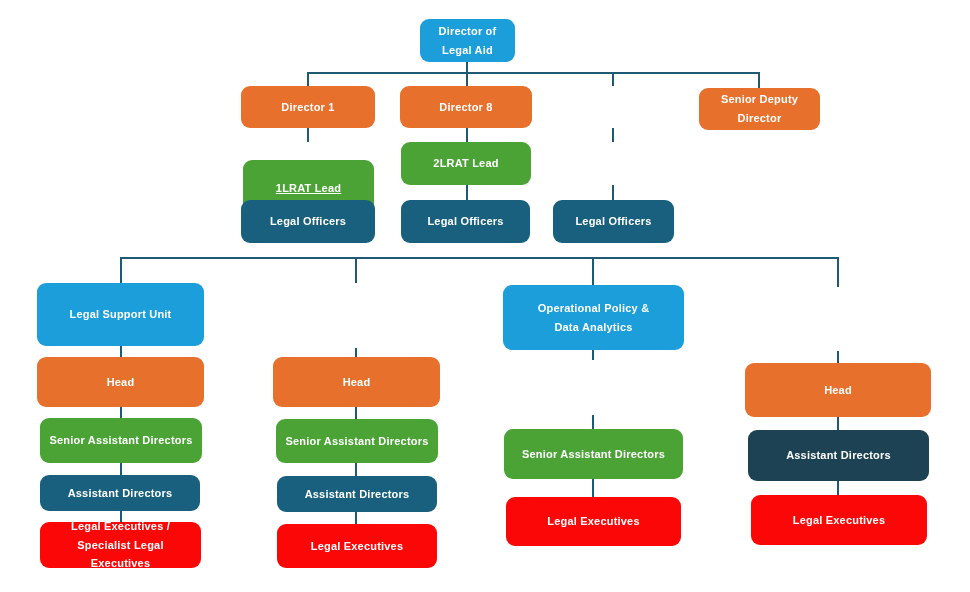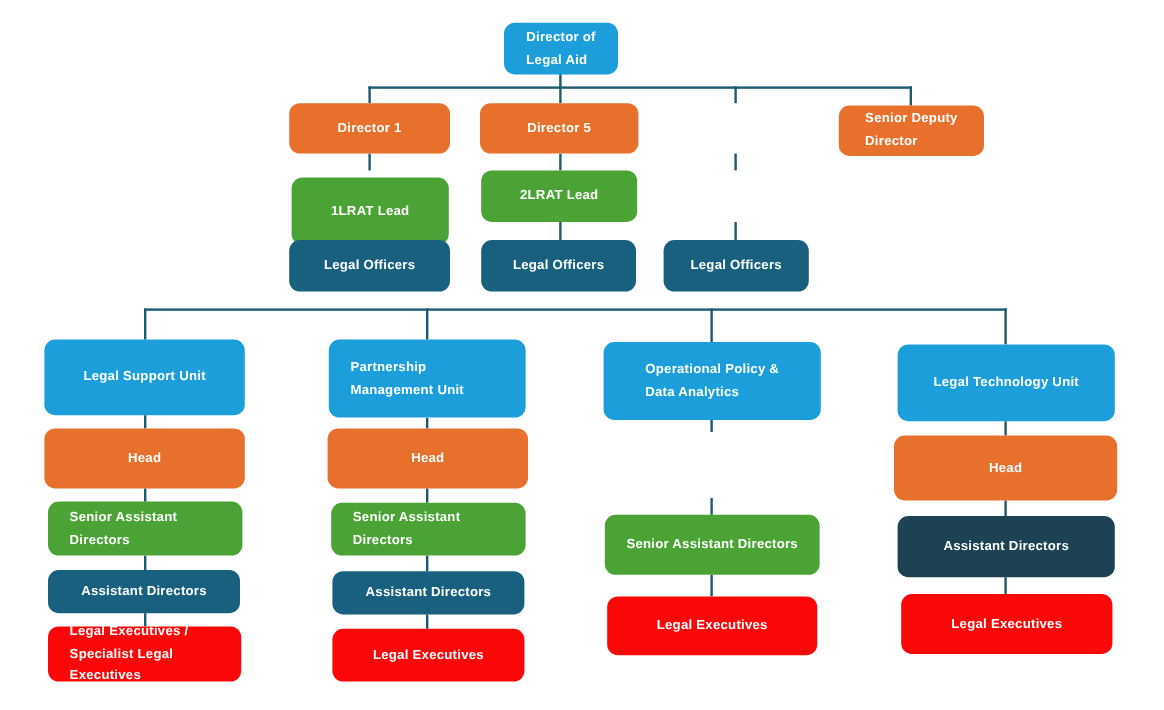--- a/index.html
+++ b/index.html
@@ -7,23 +7,23 @@
   .box{
     position:absolute;
     border-radius:9px;
     color:#ffffff;
     font-weight:bold;
     font-size:11px;
     line-height:1.7;
     display:flex;
     align-items:center;
     justify-content:center;
-    text-align:left;
+    text-align:center;
     white-space:pre-line;
-    padding:2px 18px;
+    padding:2px 6px;
     box-sizing:border-box;
     letter-spacing:.2px;
   }
   .c-blue{background:var(--blue);}
   .c-orange{background:var(--orange);}
   .c-green{background:var(--green);}
   .c-teal{background:var(--teal);}
   .c-navy{background:var(--navy);}
   .c-red{background:var(--red);}
   .vline,.hline{position:absolute;background:var(--line);}
@@ -45,25 +45,25 @@
   <div class="vline" style="left:466px;top:128px;height:14px;"></div>
   <div class="vline" style="left:612px;top:128px;height:14px;"></div>
   <div class="vline" style="left:307px;top:185px;height:15px;"></div>
   <div class="vline" style="left:466px;top:185px;height:15px;"></div>
   <div class="vline" style="left:612px;top:185px;height:15px;"></div>
 
   <div class="box c-blue" style="left:420px;top:19px;width:95px;height:43px;">Director of
 Legal Aid</div>
 
   <div class="box c-orange" style="left:241px;top:86px;width:134px;height:42px;">Director 1</div>
-  <div class="box c-orange" style="left:400px;top:86px;width:132px;height:42px;">Director 5</div>
+  <div class="box c-orange" style="left:400px;top:86px;width:132px;height:42px;">Director 8</div>
   <div class="box c-orange" style="left:699px;top:88px;width:121px;height:42px;">Senior Deputy
 Director</div>
 
-  <div class="box c-green" style="left:243px;top:148px;width:131px;height:56px;">1LRAT Lead</div>
+  <div class="box c-green" style="left:243px;top:160px;width:131px;height:56px;text-decoration:underline;">1LRAT Lead</div>
   <div class="box c-green" style="left:401px;top:142px;width:130px;height:43px;">2LRAT Lead</div>
 
   <div class="box c-teal" style="left:241px;top:200px;width:134px;height:43px;">Legal Officers</div>
   <div class="box c-teal" style="left:401px;top:200px;width:129px;height:43px;">Legal Officers</div>
   <div class="box c-teal" style="left:553px;top:200px;width:121px;height:43px;">Legal Officers</div>
 
   <div class="hline" style="left:120px;top:257px;width:719px;"></div>
   <div class="vline" style="left:120px;top:257px;height:26px;"></div>
   <div class="vline" style="left:355px;top:257px;height:26px;"></div>
   <div class="vline" style="left:592px;top:257px;height:28px;"></div>
@@ -87,29 +87,27 @@
   <div class="vline" style="left:837px;top:417px;height:13px;"></div>
   <div class="vline" style="left:837px;top:481px;height:14px;"></div>
 
   <div class="box c-blue" style="left:37px;top:283px;width:167px;height:63px;">Legal Support Unit</div>
   <div class="box c-orange" style="left:37px;top:357px;width:167px;height:50px;">Head</div>
   <div class="box c-green" style="left:40px;top:418px;width:162px;height:45px;">Senior Assistant Directors</div>
   <div class="box c-teal" style="left:40px;top:475px;width:160px;height:36px;">Assistant Directors</div>
   <div class="box c-red" style="left:40px;top:522px;width:161px;height:46px;">Legal Executives /
 Specialist Legal Executives</div>
 
-  <div class="box c-blue" style="left:274px;top:283px;width:164px;height:65px;">Partnership Management  Unit</div>
   <div class="box c-orange" style="left:273px;top:357px;width:167px;height:50px;">Head</div>
   <div class="box c-green" style="left:276px;top:419px;width:162px;height:44px;">Senior Assistant Directors</div>
   <div class="box c-teal" style="left:277px;top:476px;width:160px;height:36px;">Assistant Directors</div>
   <div class="box c-red" style="left:277px;top:524px;width:160px;height:44px;">Legal Executives</div>
 
   <div class="box c-blue" style="left:503px;top:285px;width:181px;height:65px;">Operational Policy &amp;
 Data Analytics</div>
   <div class="box c-green" style="left:504px;top:429px;width:179px;height:50px;">Senior Assistant Directors</div>
   <div class="box c-red" style="left:506px;top:497px;width:175px;height:49px;">Legal Executives</div>
 
-  <div class="box c-blue" style="left:748px;top:287px;width:181px;height:64px;">Legal Technology Unit</div>
   <div class="box c-orange" style="left:745px;top:363px;width:186px;height:54px;">Head</div>
   <div class="box c-navy" style="left:748px;top:430px;width:181px;height:51px;">Assistant Directors</div>
   <div class="box c-red" style="left:751px;top:495px;width:176px;height:50px;">Legal Executives</div>
 
 </div>
 
 </body></html>

